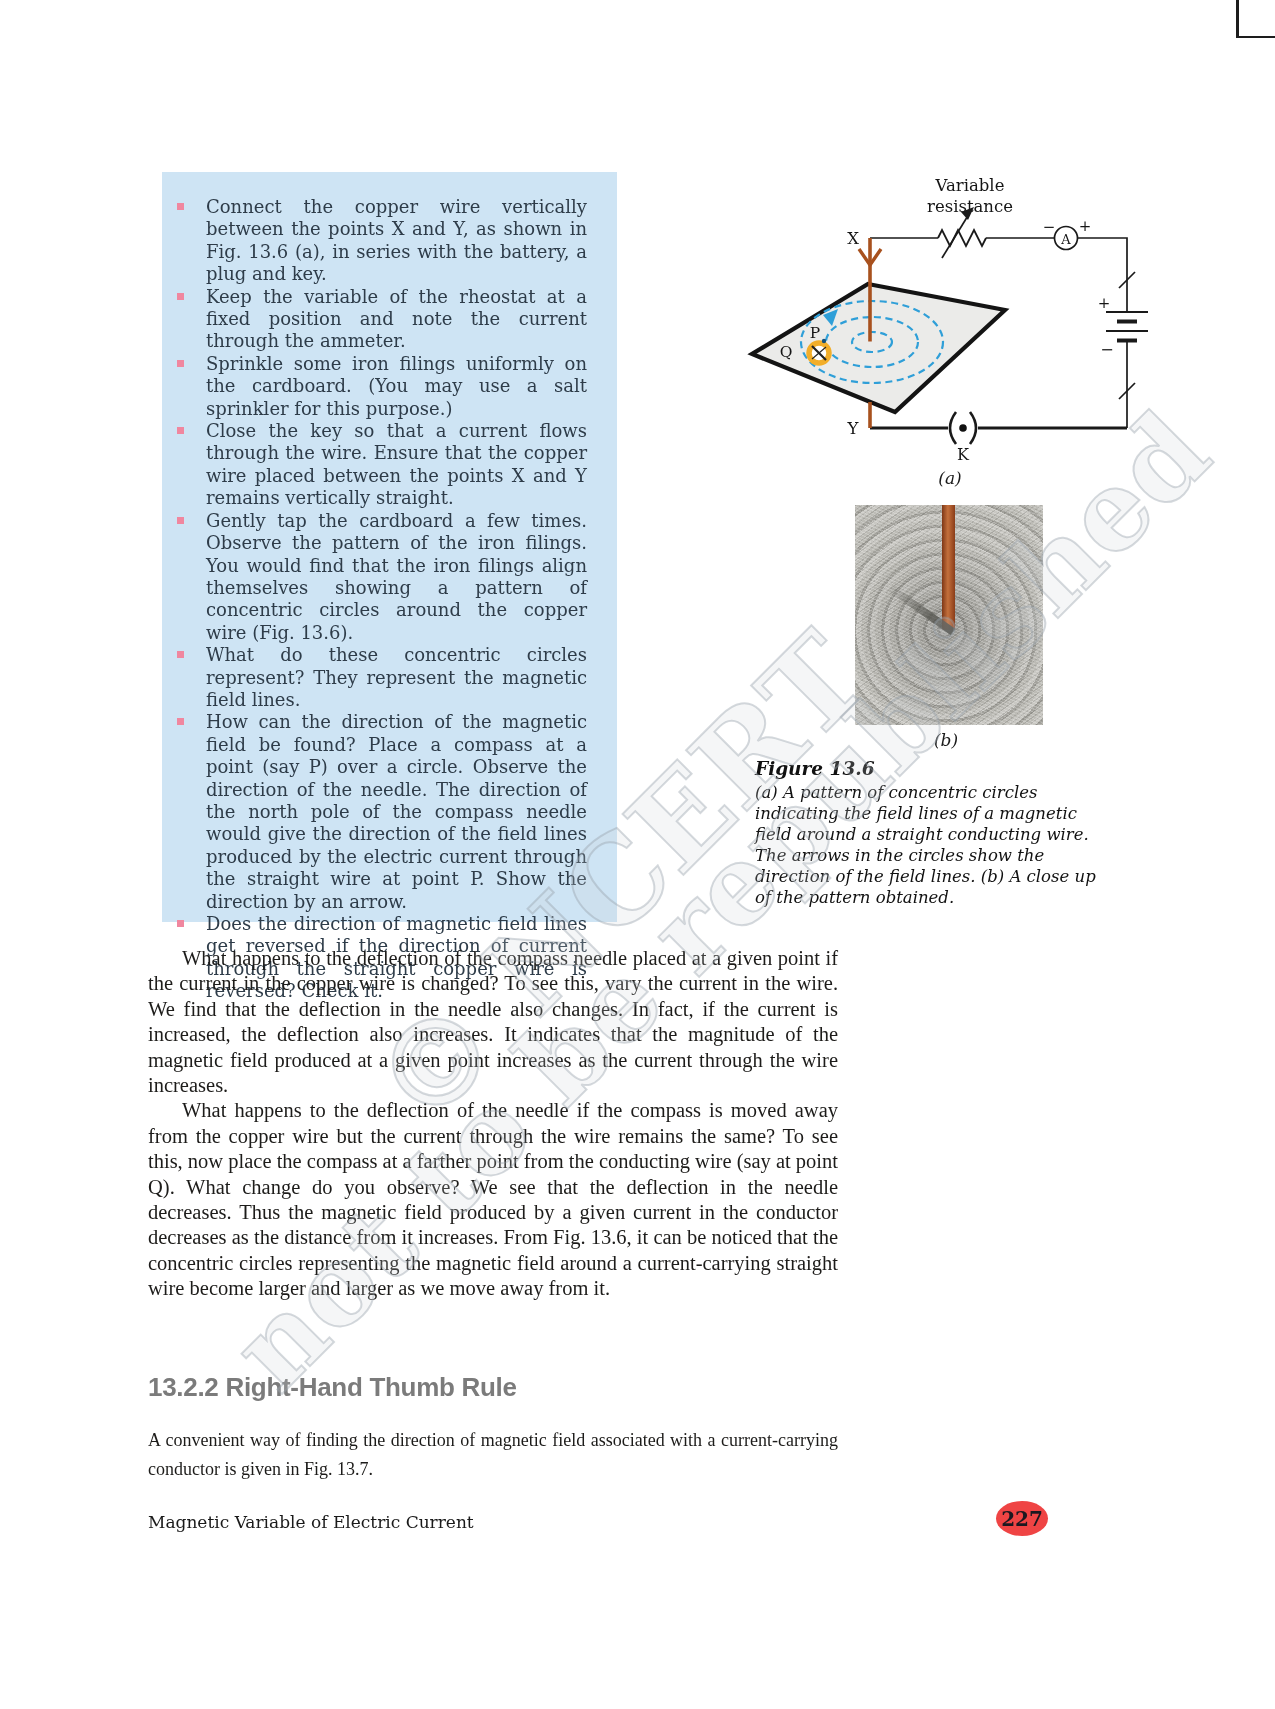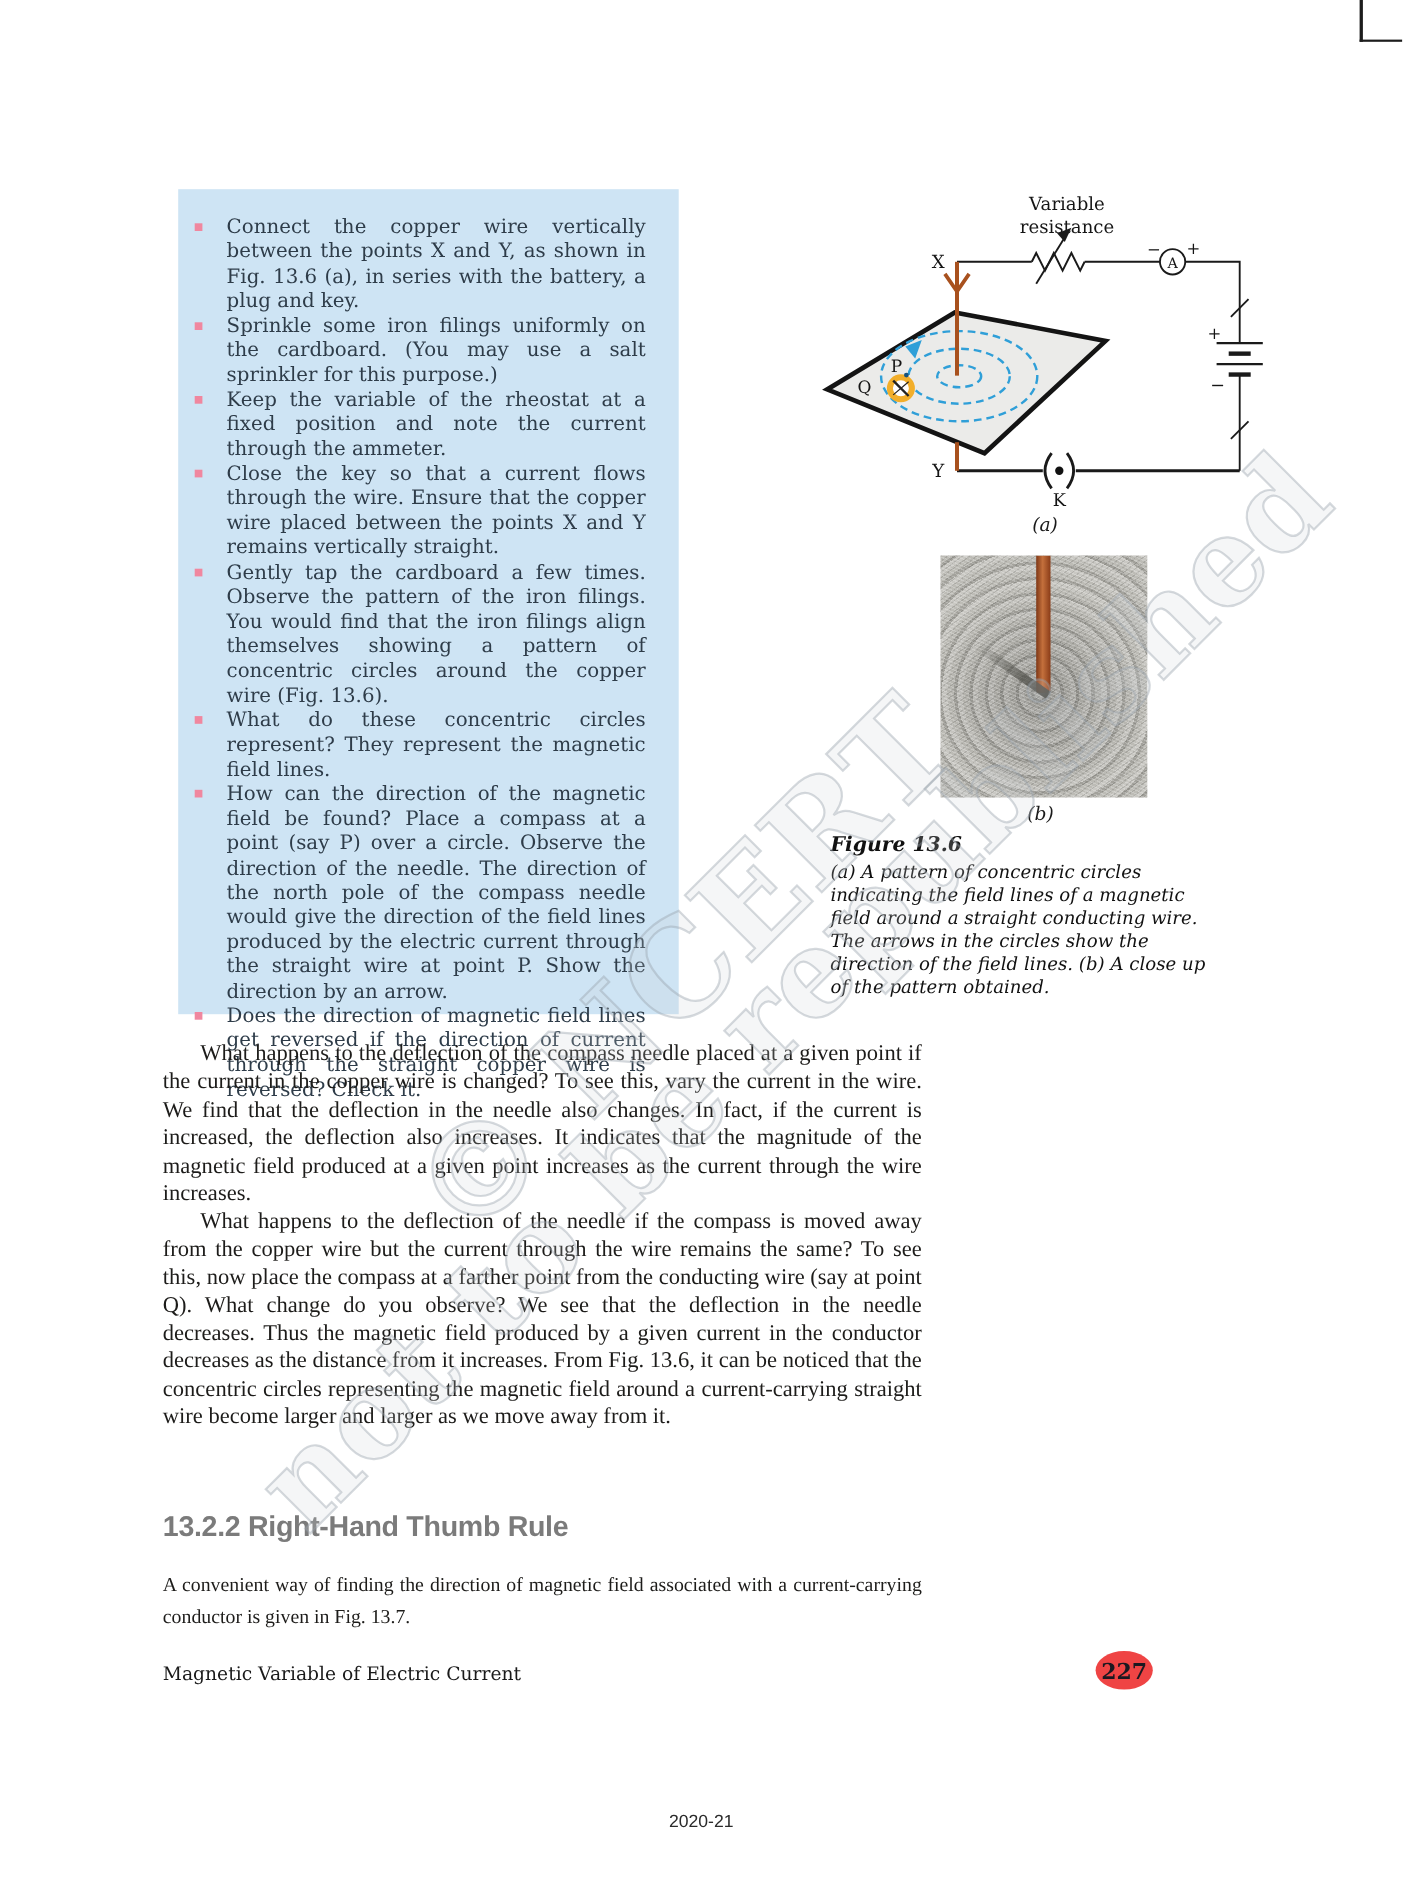--- a/index.html
+++ b/index.html
@@ -90,27 +90,27 @@
     <div class="ab-item">
       <span class="ab-bcol">
           <span class="sq"></span>
         </span>
       <div class="ab-text">Connect the copper wire vertically between the points X and Y, as shown in Fig. 13.6 (a), in series with the battery, a plug and key.</div>
     </div>
     <div class="ab-item">
       <span class="ab-bcol">
           <span class="sq"></span>
         </span>
+      <div class="ab-text">Keep the variable of the rheostat at a fixed position and note the current through the ammeter.</div>
+    </div>
+    <div class="ab-item">
+      <span class="ab-bcol">
+          <span class="sq"></span>
+        </span>
       <div class="ab-text">Sprinkle some iron filings uniformly on the cardboard. (You may use a salt sprinkler for this purpose.)</div>
-    </div>
-    <div class="ab-item">
-      <span class="ab-bcol">
-          <span class="sq"></span>
-        </span>
-      <div class="ab-text">Keep the variable of the rheostat at a fixed position and note the current through the ammeter.</div>
     </div>
     <div class="ab-item">
       <span class="ab-bcol">
           <span class="sq"></span>
         </span>
       <div class="ab-text">Close the key so that a current flows through the wire. Ensure that the copper wire placed between the points X and Y remains vertically straight.</div>
     </div>
     <div class="ab-item">
       <span class="ab-bcol">
           <span class="sq"></span>
@@ -212,15 +212,14 @@
   <div class="abs sechead">13.2.2 Right-Hand Thumb Rule</div>
 
   <div class="abs para3">
     <p>A convenient way of finding the direction of magnetic field associated with a current-carrying conductor is given in Fig. 13.7.</p>
   </div>
 
   <div class="abs runtitle">Magnetic Variable of Electric Current</div>
   <div class="abs pagebadge">
     <span class="pagenum">227</span>
   </div>
-  <div class="abs yearline">2020-21</div>
 
 </div>
 
 </body></html>

